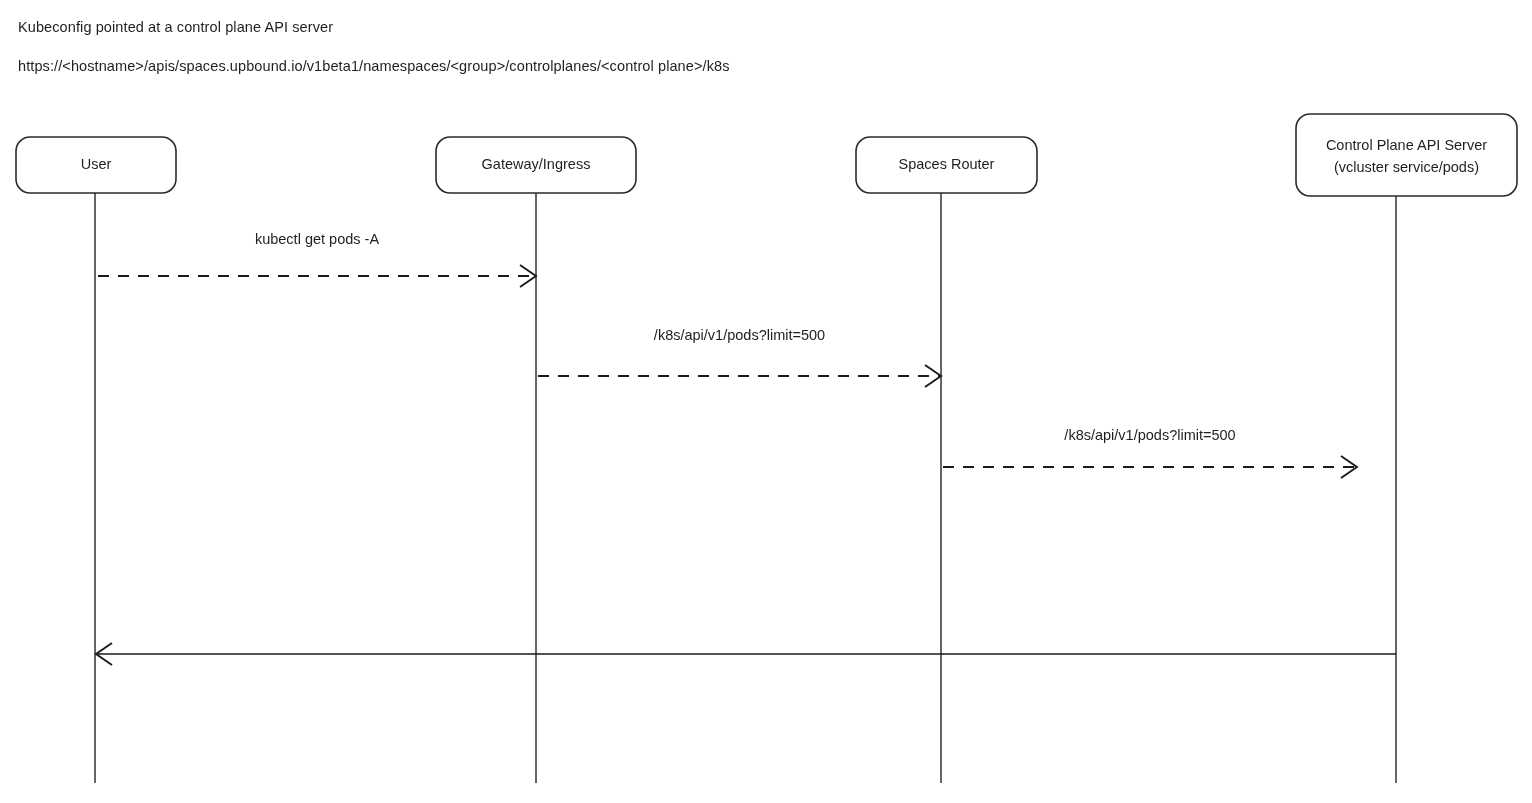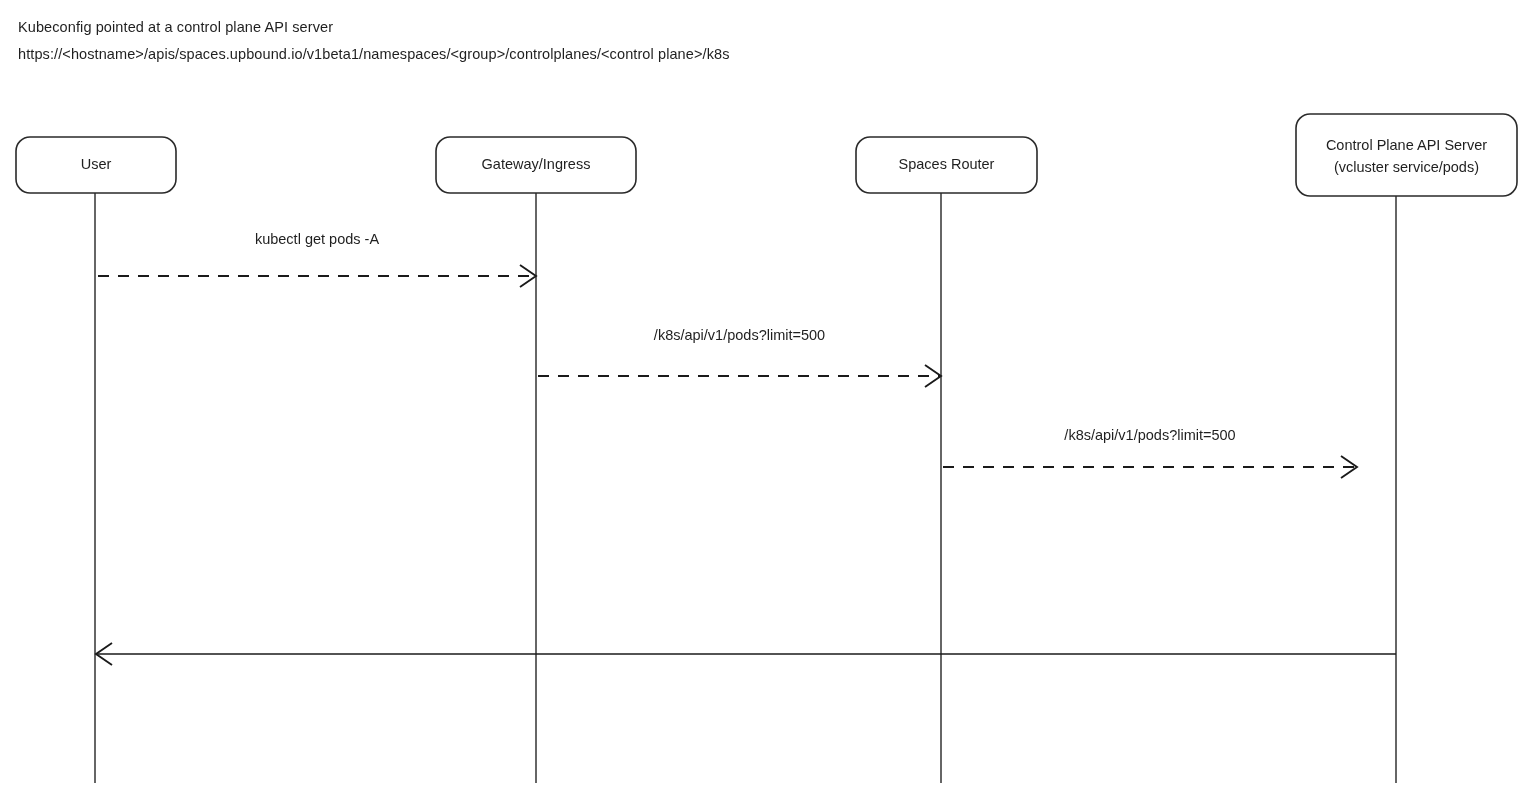--- a/index.html
+++ b/index.html
@@ -23,21 +23,21 @@
   }
   .header-text {
     position: absolute;
     font-size: 14.5px;
     line-height: 1.2;
     color: #1f1f1f;
     white-space: nowrap;
     letter-spacing: 0.1px;
   }
   #header-line-1 { left: 18px; top: 19px; }
-  #header-line-2 { left: 18px; top: 46px; }
+  #header-line-2 { left: 18px; top: 58px; }
 
   #diagram-svg {
     position: absolute;
     left: 0;
     top: 0;
     width: 1532px;
     height: 803px;
   }
   .participant-box-rect {
     fill: #ffffff;

